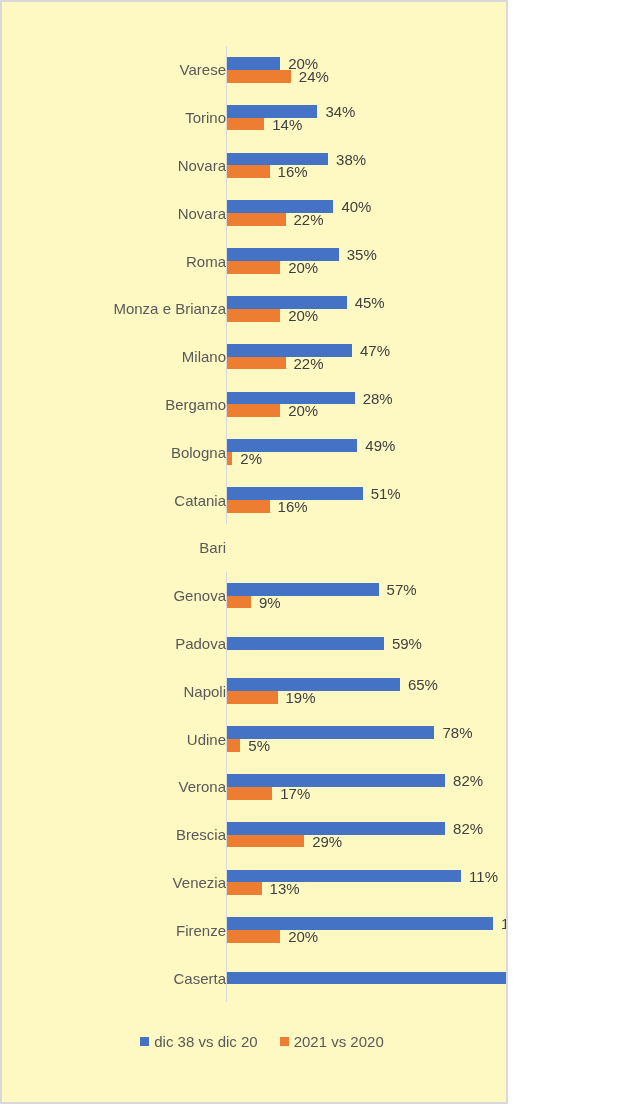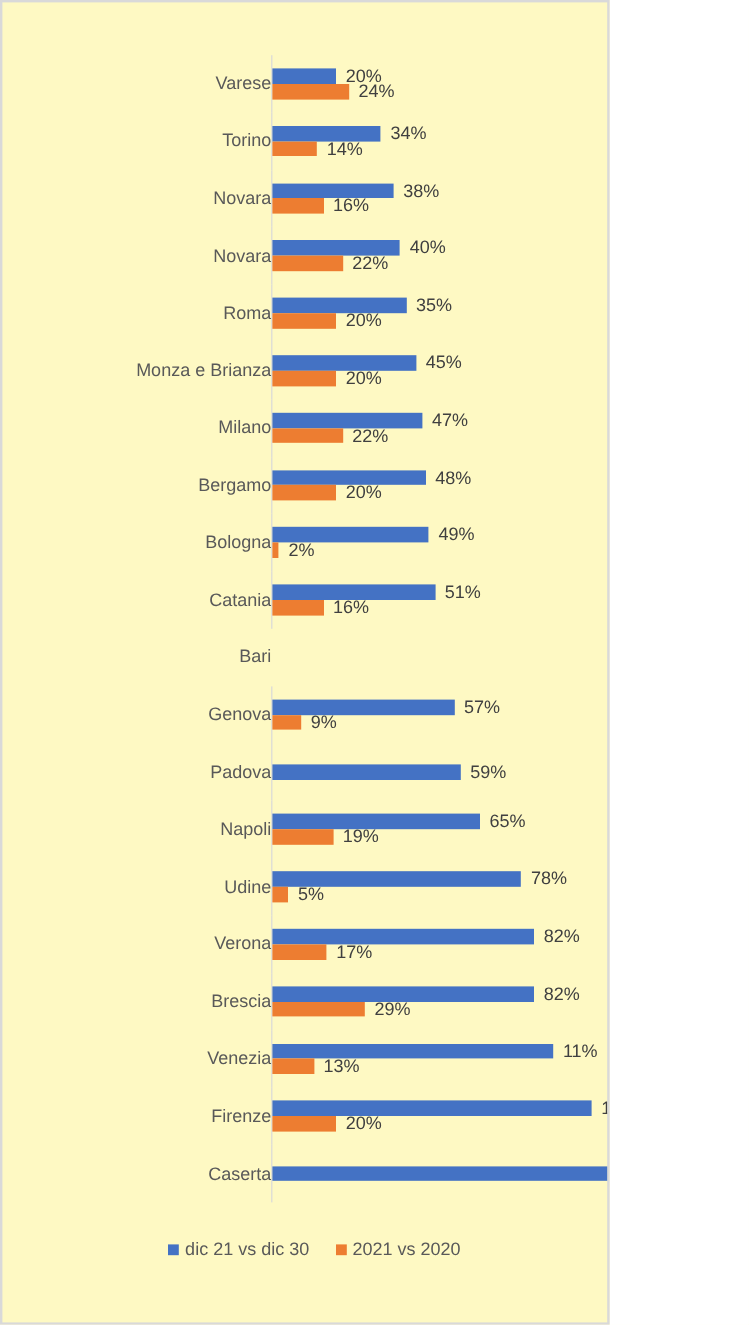--- a/index.html
+++ b/index.html
@@ -179,21 +179,21 @@
             <div class="bar" style="background: rgb(237, 125, 49); width: 58.52px;"></div>
             <span class="value-label">22%</span>
           </div>
         </div>
       </div>
       <div class="bar-row">
         <div class="cat-label">Bergamo</div>
         <div class="bar-area">
           <div class="bar-line">
             <div class="bar" style="background: rgb(68, 114, 196); width: 127.68px;"></div>
-            <span class="value-label">48%</span>
+            <span class="value-label">28%</span>
           </div>
           <div class="bar-line">
             <div class="bar" style="background: rgb(237, 125, 49); width: 53.2px;"></div>
             <span class="value-label">20%</span>
           </div>
         </div>
       </div>
       <div class="bar-row">
         <div class="cat-label">Bologna</div>
         <div class="bar-area">
@@ -329,20 +329,20 @@
           <div class="bar-line">
             <div class="bar" style="background: rgb(68, 114, 196); width: 284.62px;"></div>
             <span class="value-label">136%</span>
           </div>
         </div>
       </div>
     </div>
   <div class="legend" id="legend">
       <div class="legend-item">
         <span class="legend-swatch" style="background: rgb(68, 114, 196);"></span>
-        <span>dic 21 vs dic 30</span>
+        <span>dic 38 vs dic 20</span>
       </div>
       <div class="legend-item">
         <span class="legend-swatch" style="background: rgb(237, 125, 49);"></span>
         <span>2021 vs 2020</span>
       </div>
     </div>
 </div>
 
 </body></html>

